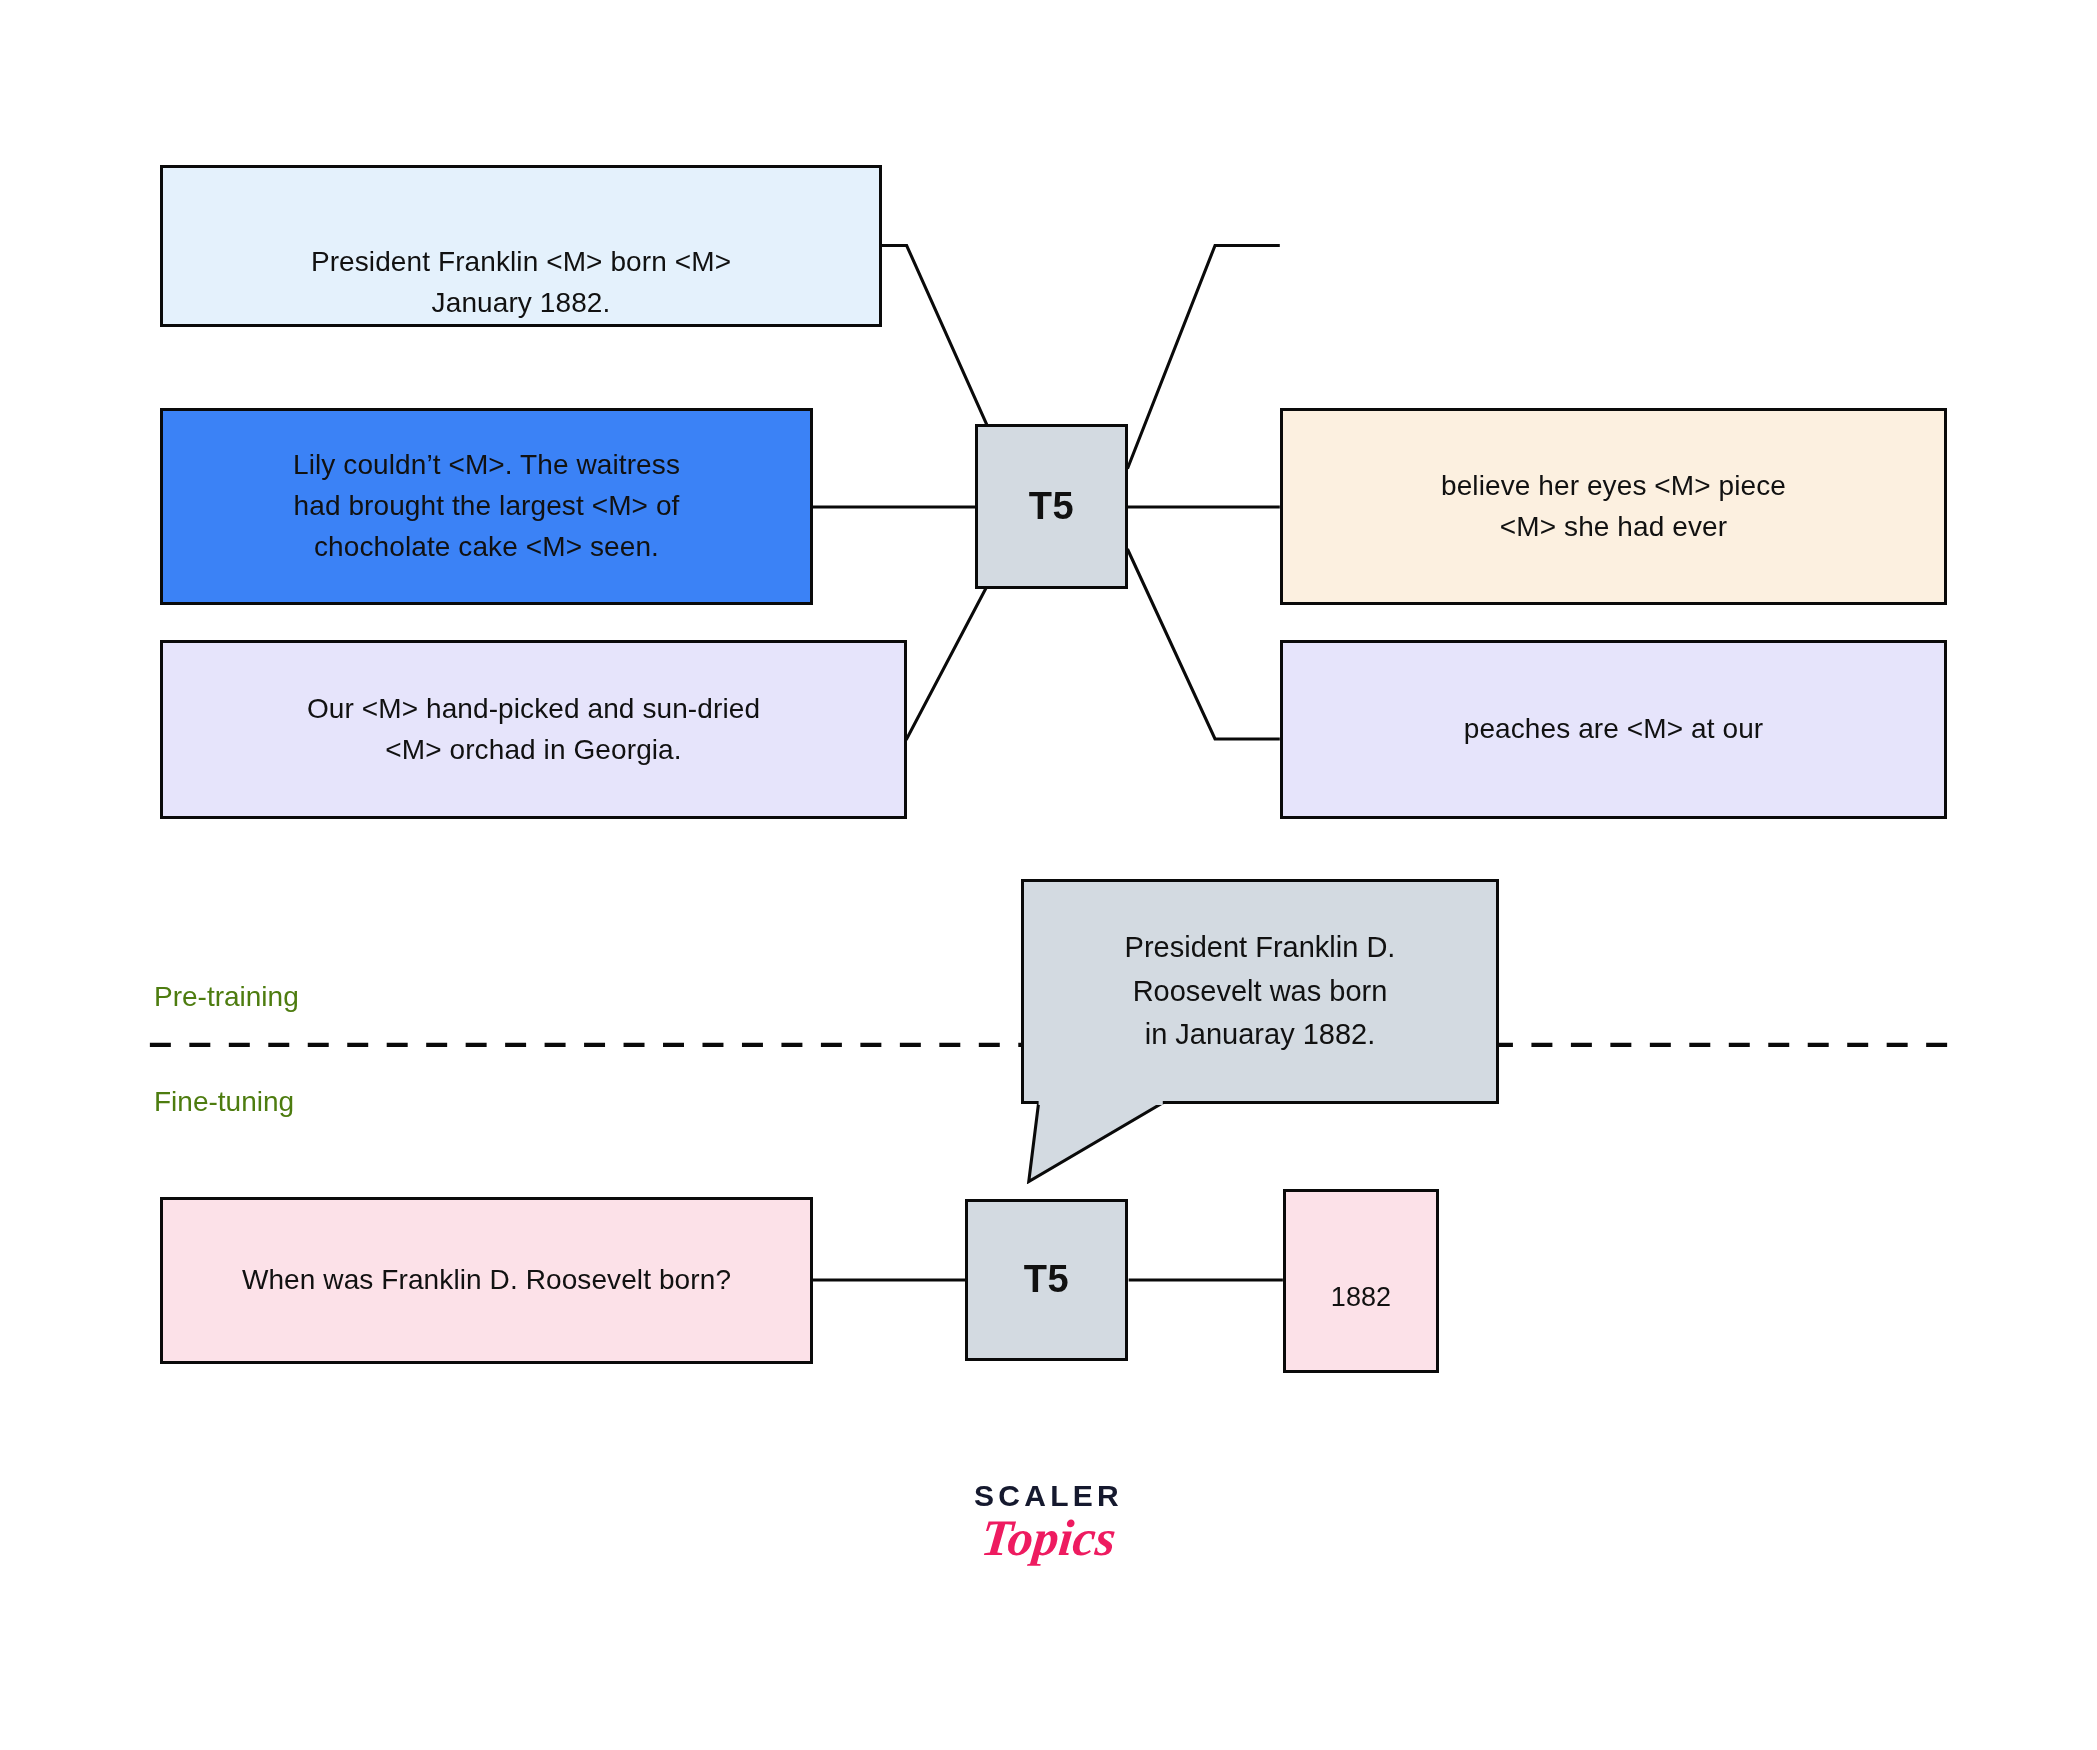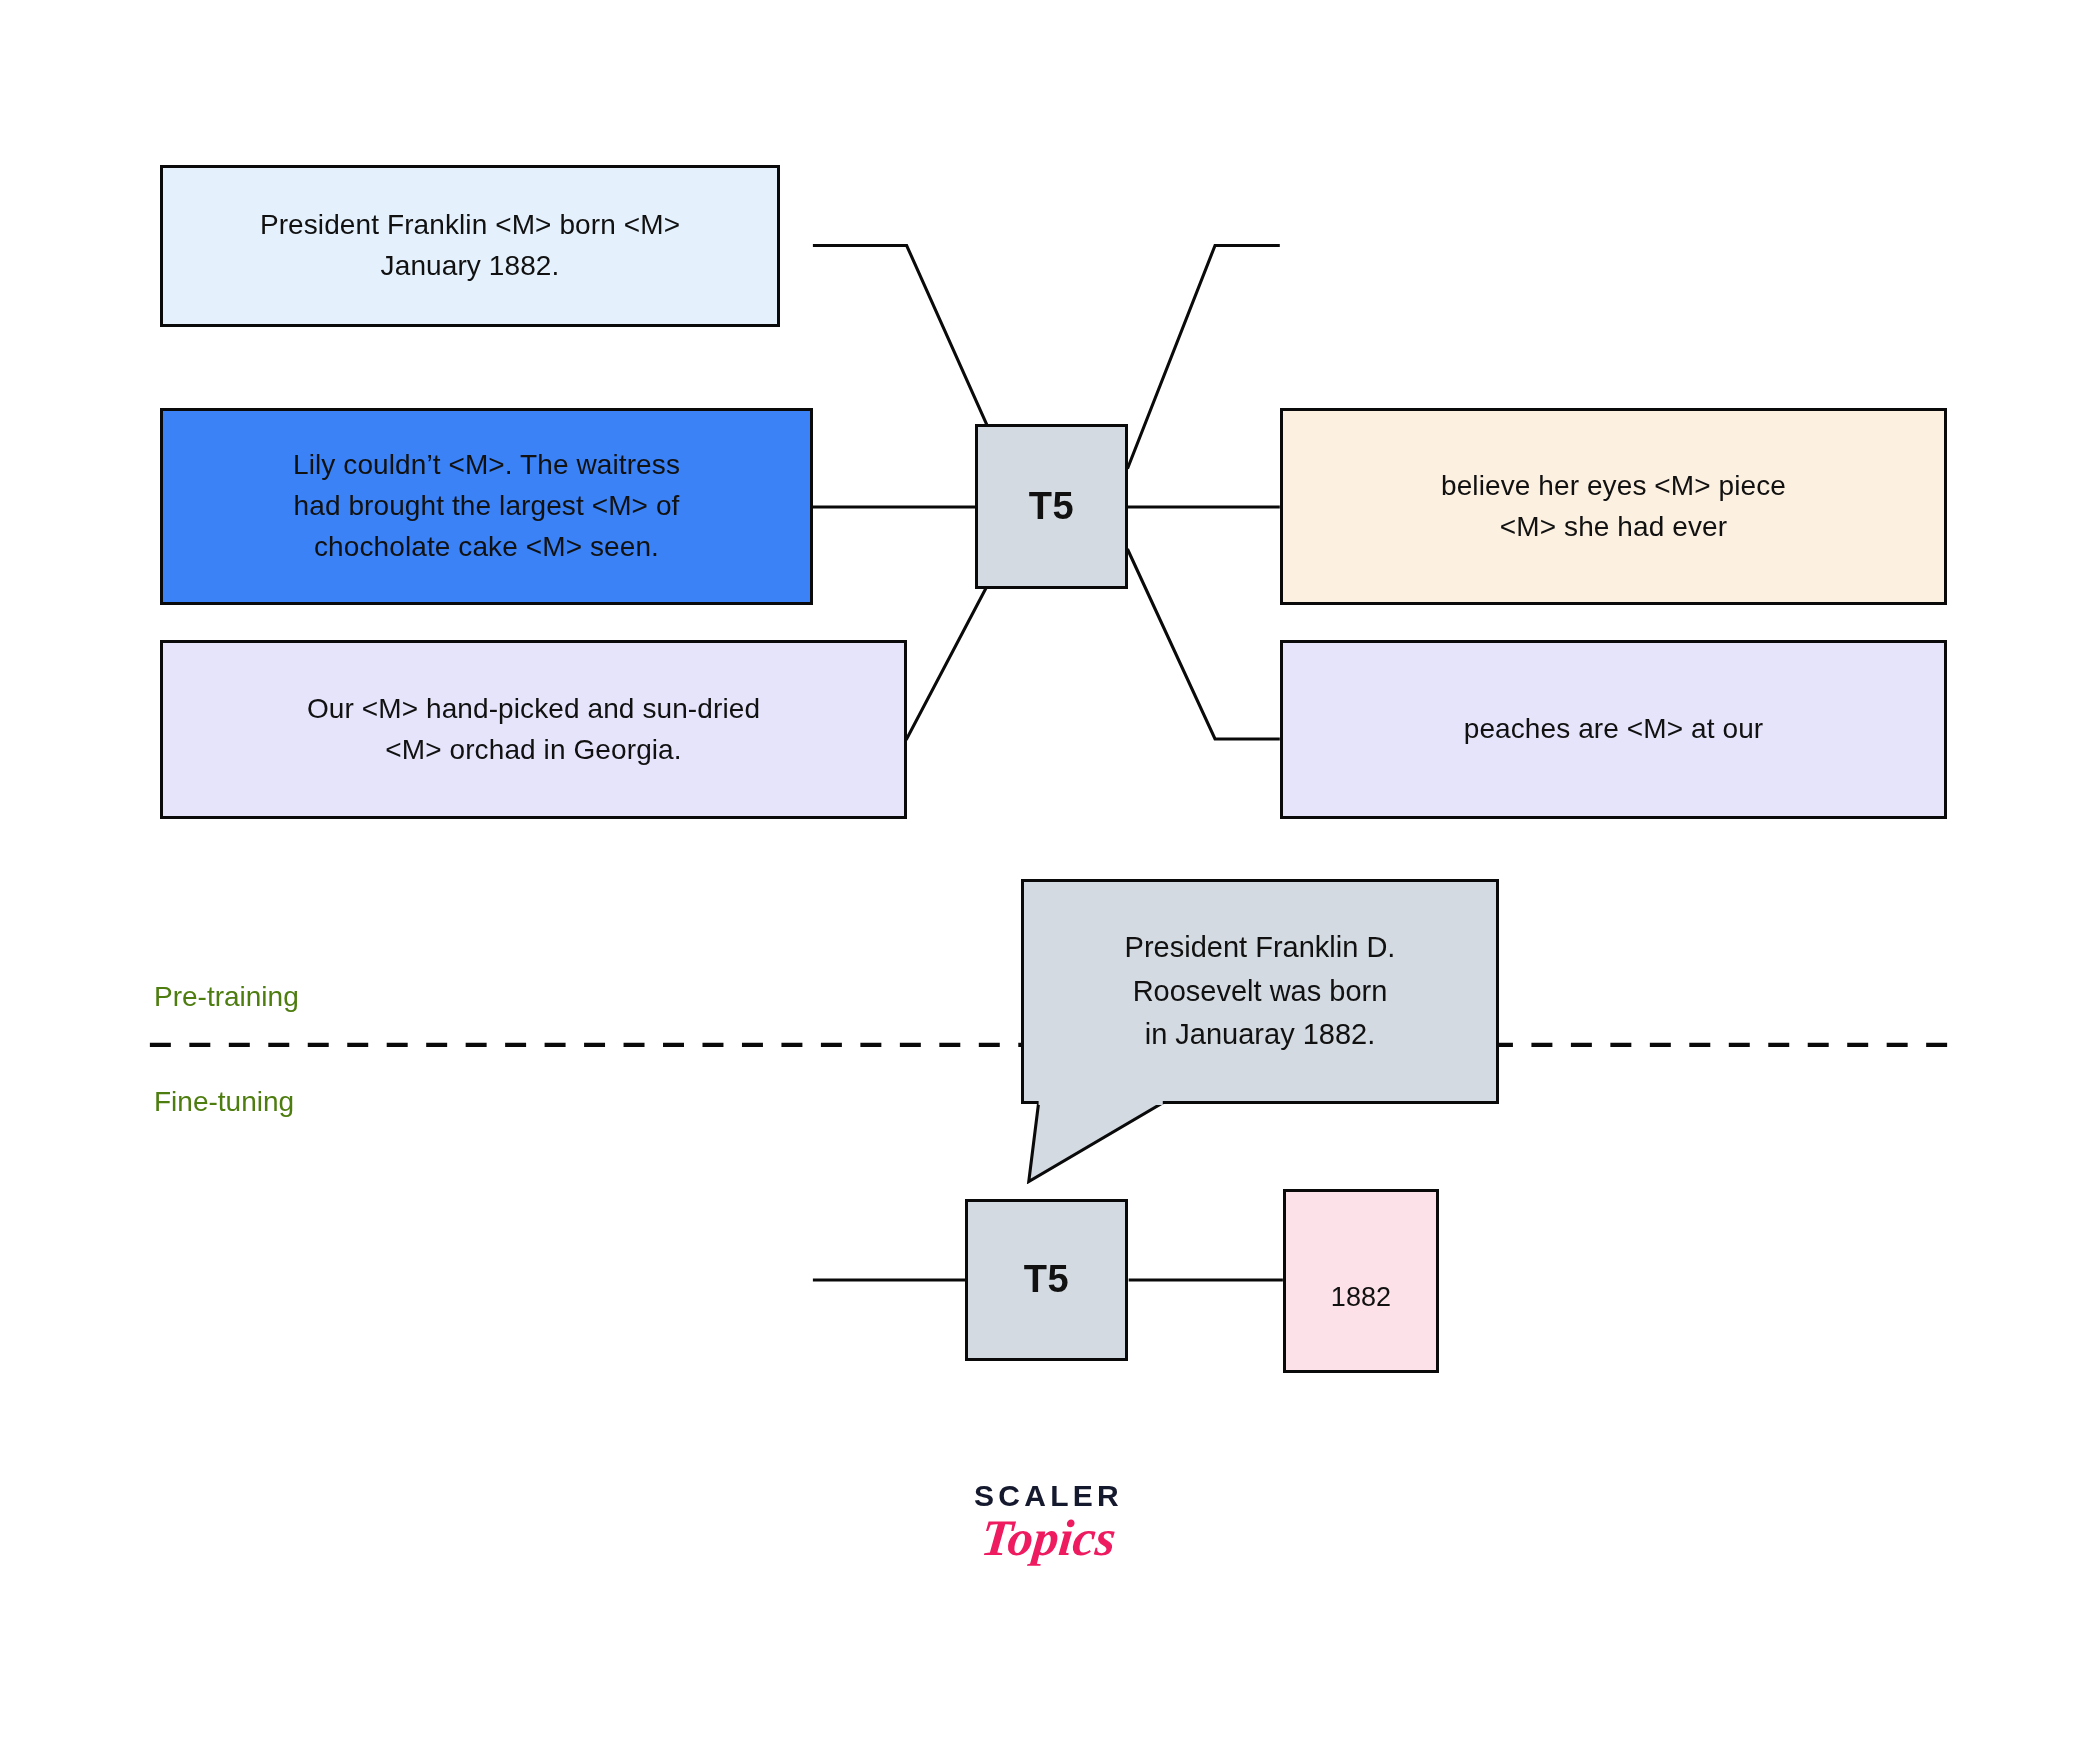--- a/index.html
+++ b/index.html
@@ -137,21 +137,21 @@
       <path d="M1828,890 L1970,1198 L2075,1198"></path>
 
       <path d="M1318,2075 L1565,2075"></path>
 
       <path d="M1830,2075 L2080,2075"></path>
     </g>
 
     <line x1="243" y1="1694" x2="3157" y2="1694" stroke="#0a0a0a" stroke-width="7" stroke-dasharray="34 30" stroke-linecap="butt"></line>
   </svg>
 
-  <div class="node" style="left:160px; top:165px; width:620px; height:162px; background:#e4f1fc;">
+  <div class="node" style="left:160px; top:165px; width:722px; height:162px; background:#e4f1fc;align-items:flex-end;">
     <span class="txt">President Franklin &lt;M&gt; born &lt;M&gt;
 January 1882.</span>
   </div>
 
   <div class="node" style="left:160px; top:408px; width:653px; height:197px; background:#3b82f6;">
     <span class="txt">Lily couldn’t &lt;M&gt;. The waitress
 had brought the largest &lt;M&gt; of
 chocholate cake &lt;M&gt; seen.</span>
   </div>
 
@@ -185,20 +185,23 @@
   <div class="bubble" style="left:1021px; top:879px; width:478px; height:225px;">
     <span class="txt">President Franklin D.
 Roosevelt was born
 in Januaray 1882.</span>
   </div>
   <svg class="tail" style="left:1021px; top:1101px; width:259px; height:83px;" viewBox="0 0 420 135">
     <polygon points="28,3 230,3 12,131" fill="#d3dae1" stroke="#0a0a0a" stroke-width="5" stroke-linejoin="miter"></polygon>
     <line x1="28" y1="3" x2="230" y2="3" stroke="#d3dae1" stroke-width="7"></line>
   </svg>
 
+  <div class="node" style="left:160px; top:1197px; width:653px; height:167px; background:#fce1e8;">
+    <span class="txt">When was Franklin D. Roosevelt born?</span>
+  </div>
 
   <div class="node t5" style="left:965px; top:1199px; width:163px; height:162px; background:#d3dae1;">
     <span class="txt">T5</span>
   </div>
 
   <div class="node small" style="left:1283px; top:1189px; width:156px; height:184px; background:#fce1e8;">
     <span class="txt">1882</span>
   </div>
 
   <div class="logo" style="left:919px; top:1481px;">

